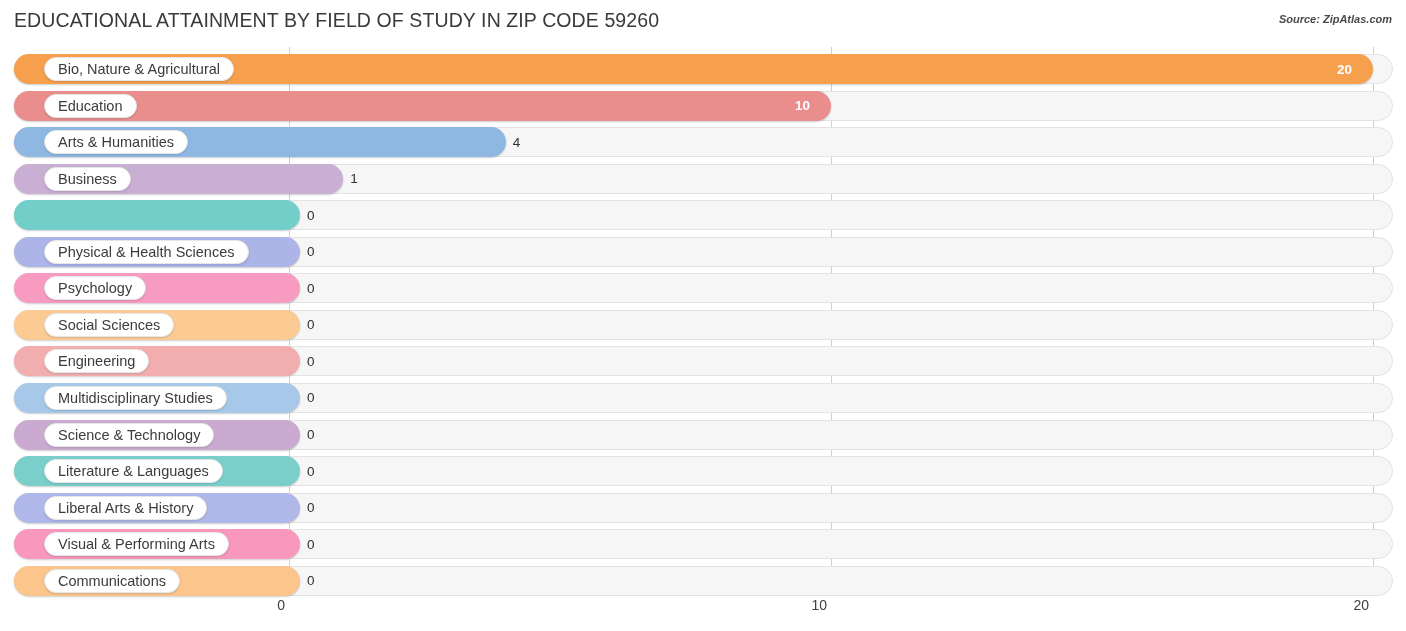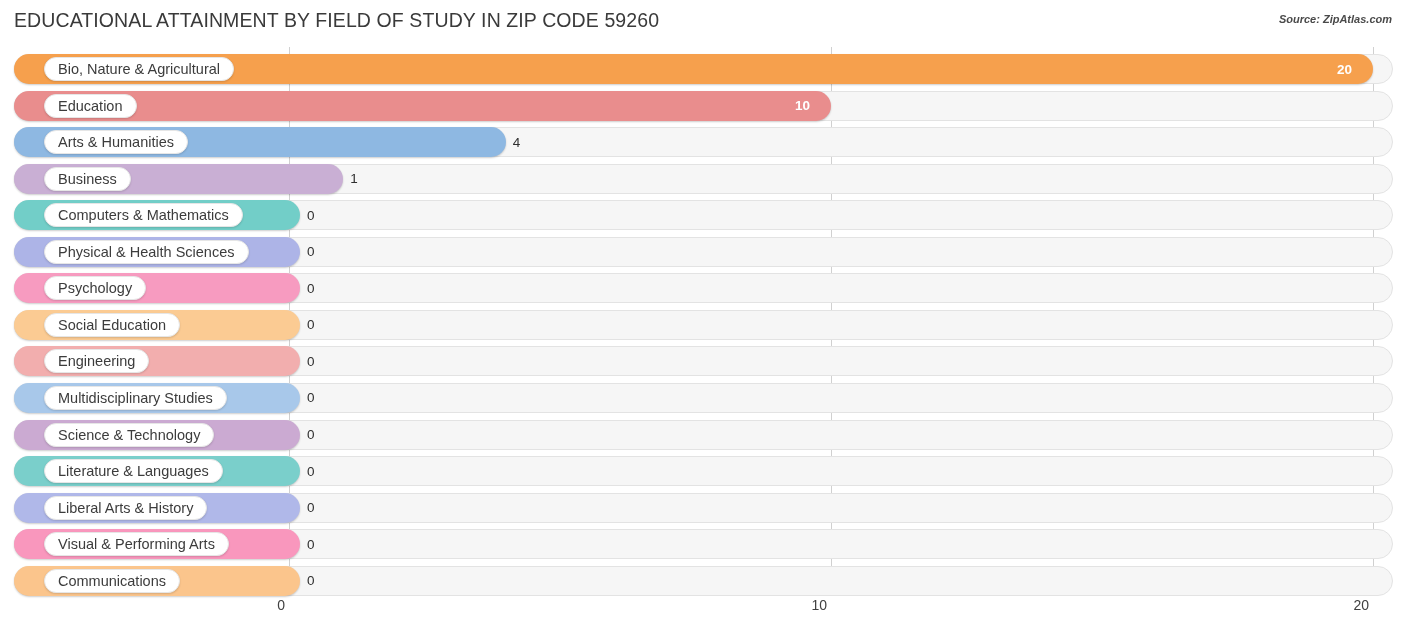--- a/index.html
+++ b/index.html
@@ -159,39 +159,38 @@
       </div>
       <div class="row" style="top: 116.65px; width: 1406px;">
         <div class="track" style="width: 1379px;"></div>
         <div class="bar" style="width: 329.2px; background: rgb(201, 175, 212);"></div>
         <div class="pill">Business</div>
         <div class="val-out" style="left: 350.2px;">1</div>
       </div>
       <div class="row" style="top: 153.2px; width: 1406px;">
         <div class="track" style="width: 1379px;"></div>
         <div class="bar" style="width: 286px; background: rgb(114, 206, 200);"></div>
-        <div class="pill">Computers &amp; Mathematics</div>
         <div class="val-out" style="left: 307px;">0</div>
       </div>
       <div class="row" style="top: 189.75px; width: 1406px;">
         <div class="track" style="width: 1379px;"></div>
         <div class="bar" style="width: 286px; background: rgb(173, 180, 231);"></div>
         <div class="pill">Physical &amp; Health Sciences</div>
         <div class="val-out" style="left: 307px;">0</div>
       </div>
       <div class="row" style="top: 226.3px; width: 1406px;">
         <div class="track" style="width: 1379px;"></div>
         <div class="bar" style="width: 286px; background: rgb(247, 155, 192);"></div>
         <div class="pill">Psychology</div>
         <div class="val-out" style="left: 307px;">0</div>
       </div>
       <div class="row" style="top: 262.85px; width: 1406px;">
         <div class="track" style="width: 1379px;"></div>
         <div class="bar" style="width: 286px; background: rgb(251, 203, 147);"></div>
-        <div class="pill">Social Education</div>
+        <div class="pill">Social Sciences</div>
         <div class="val-out" style="left: 307px;">0</div>
       </div>
       <div class="row" style="top: 299.4px; width: 1178px;">
         <div class="track" style="width: 1379px;"></div>
         <div class="bar" style="width: 286px; background: rgb(242, 174, 174);"></div>
         <div class="pill">Engineering</div>
         <div class="val-out" style="left: 307px;">0</div>
       </div>
       <div class="row" style="top: 335.95px; width: 1402px; padding-left: 12px;">
         <div class="track" style="width: 1379px;"></div>

